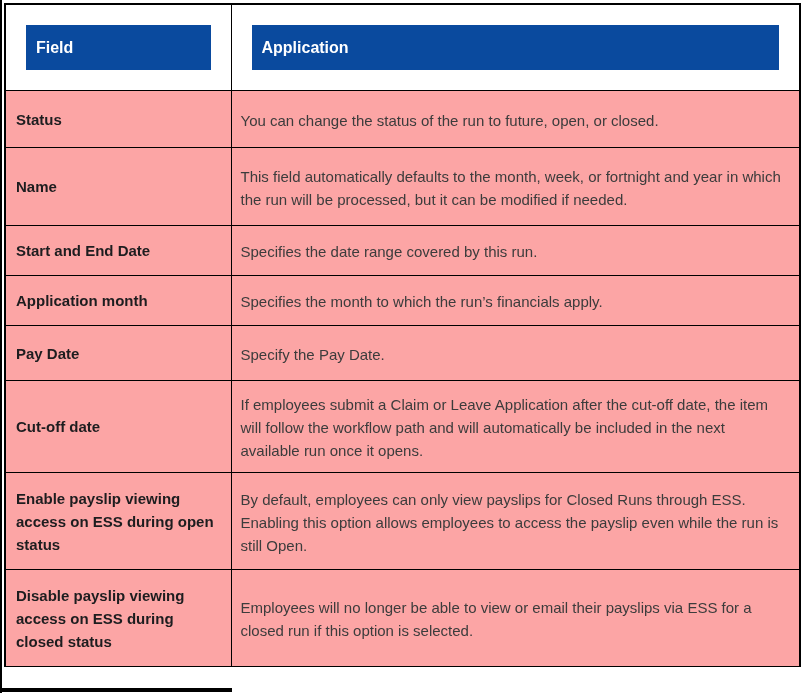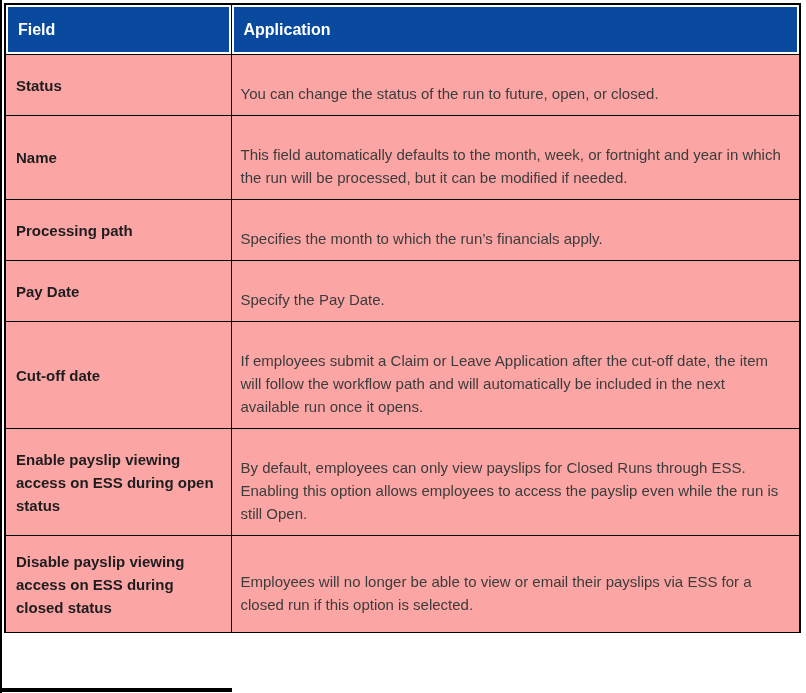--- a/index.html
+++ b/index.html
@@ -17,21 +17,21 @@
     border-collapse: collapse;
     table-layout: fixed;
     width: 797px;
     margin: 3px 0 0 2px;
     border: 2px solid #000;
     border-bottom: none;
   }
   col.c-field { width: 226px; }
   th {
     border: 1px solid #000;
-    padding: 2px;
+    padding: 20px;
     background: #fff;
     text-align: left;
     vertical-align: middle;
   }
   .th-inner {
     background: var(--hdr, #0a4a9e);
     color: #fff;
     font-weight: bold;
     font-size: 16px;
     line-height: 19px;
@@ -44,21 +44,21 @@
     line-height: 23px;
     background: #fca5a5;
   }
   td.f {
     font-weight: bold;
     color: #1d1d1f;
     padding: 10px 12px 10px 10px;
   }
   td.e {
     color: #3c3c3c;
-    padding: 27px 16px 10px 9px;
+    padding: 12px 16px 10px 9px;
   }
   tbody tr:nth-child(1) { height: 57px; }
   tbody tr:nth-child(2) { height: 78px; }
   tbody tr:nth-child(3) { height: 50px; }
   tbody tr:nth-child(4) { height: 50px; }
   tbody tr:nth-child(5) { height: 55px; }
   tbody tr:nth-child(6) { height: 62px; }
   tbody tr:nth-child(7) { height: 97px; }
   tbody tr:nth-child(8) { height: 97px; }
   tbody tr:nth-child(9) { height: 120px; }
@@ -92,21 +92,25 @@
   <tbody id="rows">
       <tr>
         <td class="f">Status</td>
         <td class="e">You can change the status of the run to future, open, or closed.</td>
       </tr>
       <tr>
         <td class="f">Name</td>
         <td class="e">This field automatically defaults to the month, week, or fortnight and year in which the run will be processed, but it can be modified if needed.</td>
       </tr>
       <tr>
-        <td class="f">Processing path</td>
+        <td class="f">Start and End Date</td>
+        <td class="e">Specifies the date range covered by this run.</td>
+      </tr>
+      <tr>
+        <td class="f">Application month</td>
         <td class="e">Specifies the month to which the run’s financials apply.</td>
       </tr>
       <tr>
         <td class="f">Pay Date</td>
         <td class="e">Specify the Pay Date.</td>
       </tr>
       <tr>
         <td class="f">Cut-off date</td>
         <td class="e">If employees submit a Claim or Leave Application after the cut-off date, the item will follow the workflow path and will automatically be included in the next available run once it opens.</td>
       </tr>

